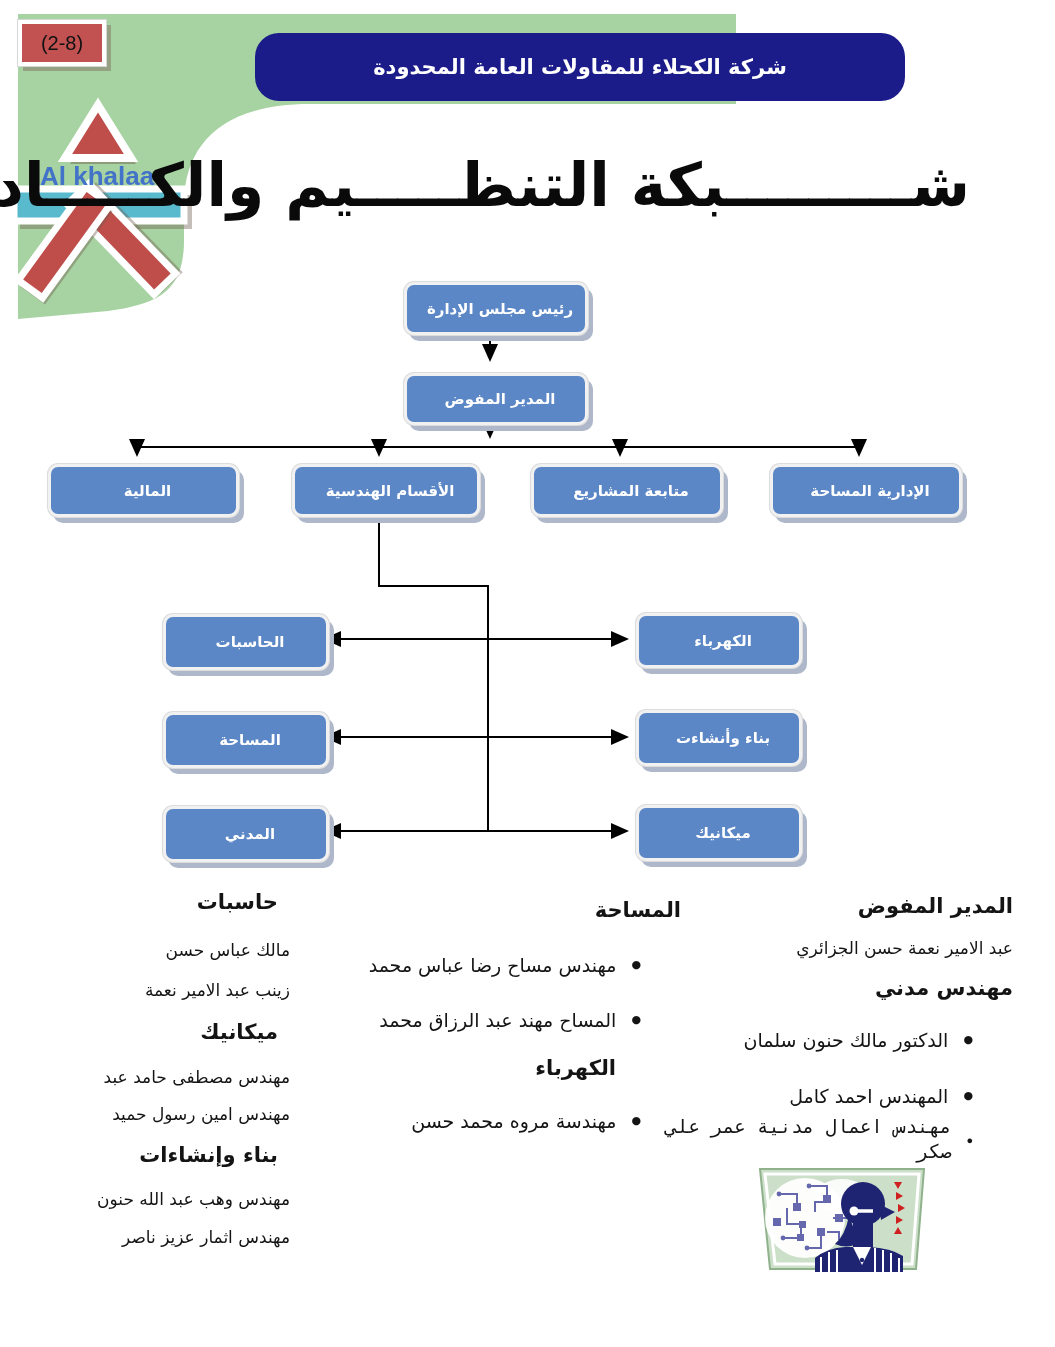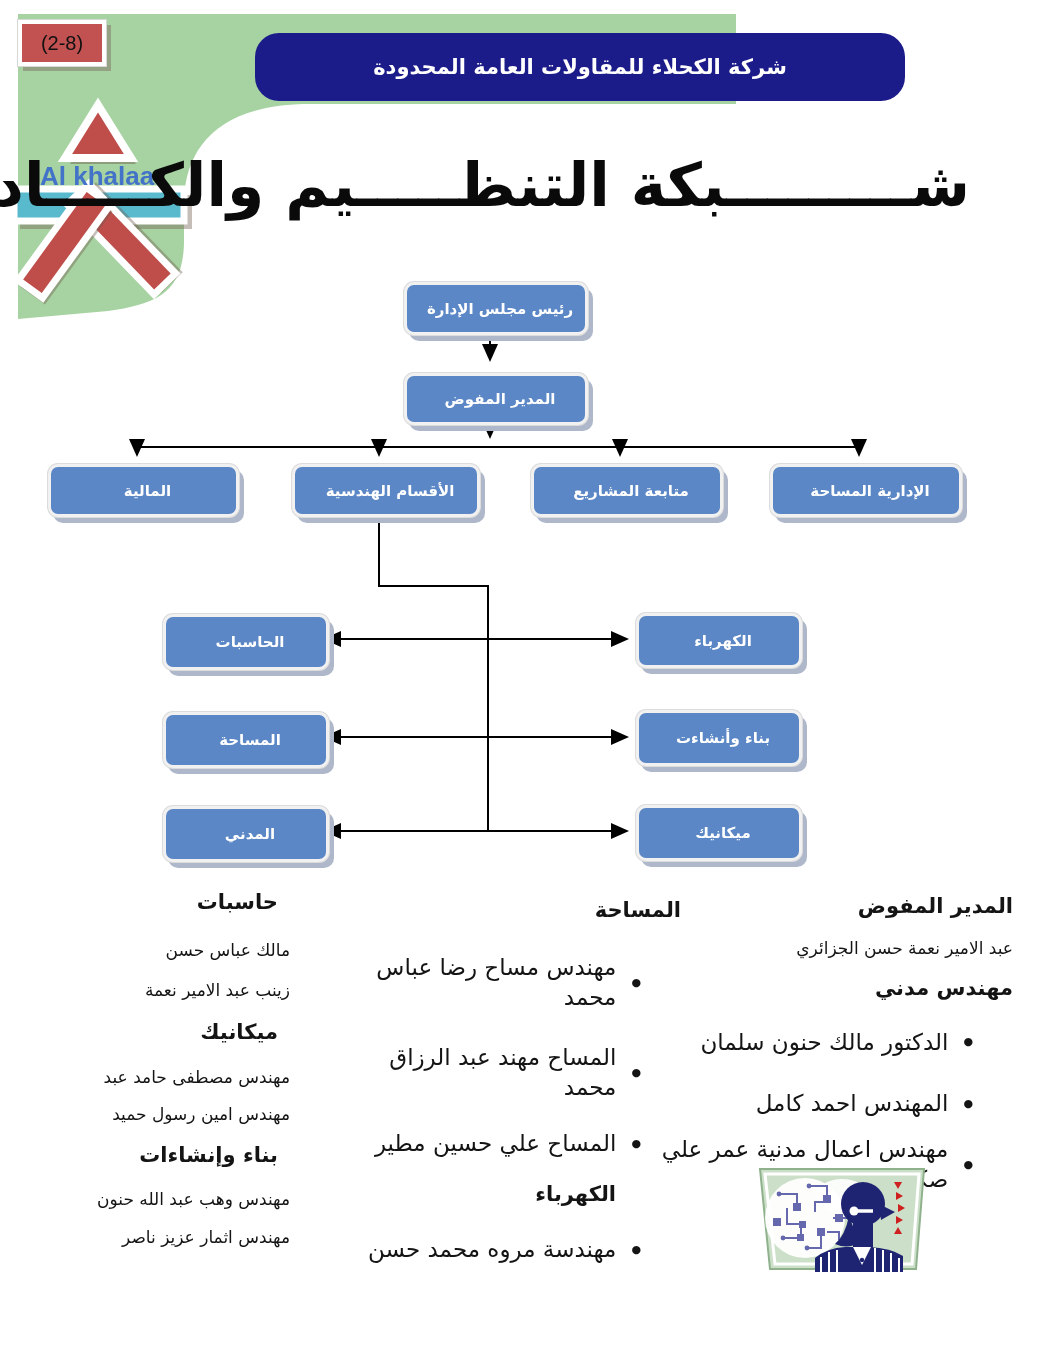--- a/index.html
+++ b/index.html
@@ -30,21 +30,21 @@
   .node{
     position:absolute;background:#5b87c6;border:3px solid #f1f1f1;border-radius:10px;
     box-shadow:0 0 0 1px #dcdcdc,5px 6px 0 #aeb8ca;
     display:flex;align-items:center;justify-content:center;
     color:#ffffff;font-weight:bold;font-size:15px;direction:rtl;text-align:center;padding-left:8px;
   }
   
   .col{position:absolute;direction:rtl;text-align:right;color:#141414;}
   .sec-heading{font-size:21px;font-weight:bold;line-height:1.25;}
   .plain{font-size:17px;line-height:1.3;}
-  .bullet{display:flex;align-items:center;gap:15px;margin-right:40px;font-size:23px;line-height:1.3;}
+  .bullet{display:flex;align-items:center;gap:15px;margin-right:40px;font-size:19px;line-height:1.3;}
   .bullet::before{content:"\25CF";font-size:11px;flex:0 0 auto;}
 </style>
 </head>
 <body>
 
 <svg id="green-shape" class="abs" width="760" height="345" viewBox="0 0 760 345">
   <path d="M18,14 H736 V104 H310 C220,104 186,146 184,200 L184,240 C184,292 158,304 108,311 L18,319 Z" fill="#a7d3a2"></path>
 </svg>
 
 <div id="figure-label" class="abs">(2-8)</div>
@@ -114,35 +114,32 @@
 <div class="col" style="right:42px;top:891px;width:360px;">
   <div class="sec-heading" style="margin-top:2px;">المدير المفوض</div>
   <div class="plain" style="margin-top:18px;">عبد الامير نعمة حسن الجزائري</div>
   <div class="sec-heading" style="margin-top:16px;">مهندس مدني</div>
   <div class="bullet" style="margin-top:26px;">
       <span>الدكتور مالك حنون سلمان</span>
     </div>
   <div class="bullet" style="margin-top:32px;">
       <span>المهندس احمد كامل</span>
     </div>
-  <div class="bullet" style="margin-top:16px;">
+  <div class="bullet" style="margin-top:7px;font-family:Liberation Mono, monospace;">
       <span>مهندس اعمال مدنية عمر علي صكر</span>
     </div>
 </div>
 
 <div class="col" style="right:374px;top:897px;width:320px;">
   <div class="sec-heading">المساحة</div>
   <div class="bullet" style="margin-top:30px;">
       <span>مهندس مساح رضا عباس محمد</span>
     </div>
   <div class="bullet" style="margin-top:30px;">
       <span>المساح مهند عبد الرزاق محمد</span>
-    </div>
-  <div class="bullet" style="margin-top:26px;">
-      <span>المساح علي حسين مطير</span>
     </div>
   <div class="sec-heading" style="margin-top:22px;margin-right:65px;">الكهرباء</div>
   <div class="bullet" style="margin-top:28px;">
       <span>مهندسة مروه محمد حسن</span>
     </div>
 </div>
 
 <div class="col" style="right:765px;top:889px;width:300px;">
   <div class="sec-heading" style="margin-left:0;margin-right:12px;">حاسبات</div>
   <div class="plain" style="margin-top:24px;">مالك عباس حسن</div>

